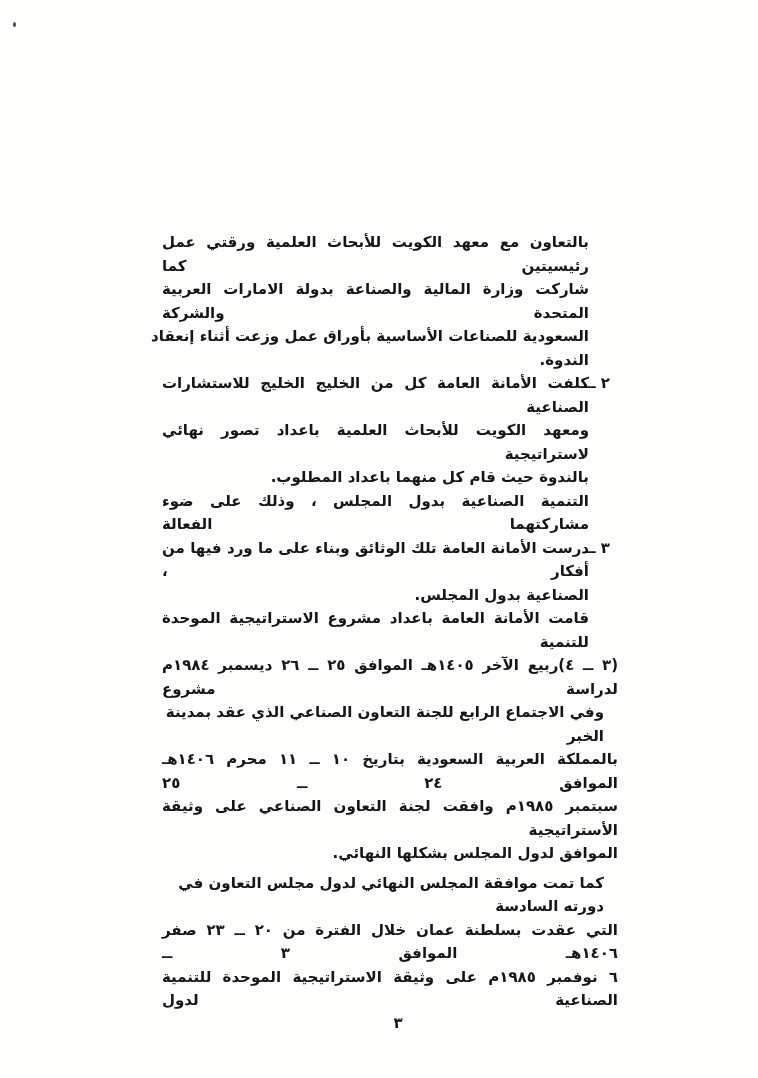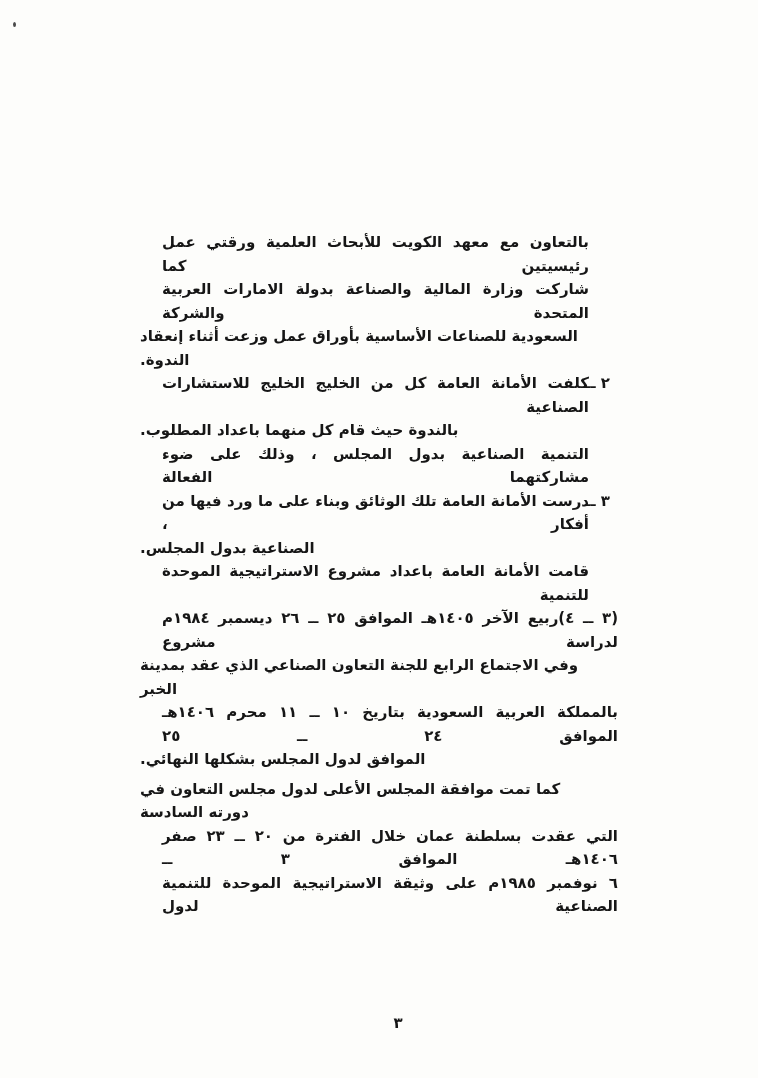--- a/index.html
+++ b/index.html
@@ -34,21 +34,21 @@
   }
   .para { position: relative; }
   .para.hang .line { padding-right: 29px; }
   .marker {
     position: absolute;
     right: 8px;
     top: 0;
     line-height: 23.5px;
     white-space: nowrap;
   }
-  .line { text-align: left; }
+  .line { text-align: right; }
   .line.full { text-align: justify; text-align-last: justify; margin-left: 22px; }
   .line.first { padding-right: 14px; }
   .page-number {
     position: absolute;
     top: 1014px;
     left: 0;
     right: 0;
     padding-left: 38px;
     text-align: center;
     color: #161616;
@@ -64,37 +64,39 @@
   <div class="speck"></div>
   <div class="text-block" id="text-block">
       <div class="para hang">
         <div class="line full">بالتعاون مع معهد الكويت للأبحاث العلمية ورقتي عمل رئيسيتين كما</div>
         <div class="line full">شاركت وزارة المالية والصناعة بدولة الامارات العربية المتحدة والشركة</div>
         <div class="line start">السعودية للصناعات الأساسية بأوراق عمل وزعت أثناء إنعقاد الندوة.</div>
       </div>
       <div class="para hang">
         <span class="marker">٢ ــ</span>
         <div class="line full">كلفت الأمانة العامة كل من الخليج الخليج للاستشارات الصناعية</div>
+        <div class="line full">ومعهد الكويت للأبحاث العلمية باعداد تصور نهائي لاستراتيجية</div>
         <div class="line start">بالندوة حيث قام كل منهما باعداد المطلوب.</div>
         <div class="line full">التنمية الصناعية بدول المجلس ، وذلك على ضوء مشاركتهما الفعالة</div>
       </div>
       <div class="para hang">
         <span class="marker">٣ ــ</span>
         <div class="line full">درست الأمانة العامة تلك الوثائق وبناء على ما ورد فيها من أفكار ،</div>
         <div class="line start">الصناعية بدول المجلس.</div>
         <div class="line full">قامت الأمانة العامة باعداد مشروع الاستراتيجية الموحدة للتنمية</div>
       </div>
       <div class="para body">
         <div class="line full">⁦(٣ ــ ٤)⁩ربيع الآخر ١٤٠٥هـ الموافق ⁦٢٥ ــ ٢٦⁩ ديسمبر ١٩٨٤م لدراسة مشروع</div>
       </div>
       <div class="para body">
         <div class="line start first">وفي الاجتماع الرابع للجنة التعاون الصناعي الذي عقد بمدينة الخبر</div>
         <div class="line full">بالمملكة العربية السعودية بتاريخ ⁦١٠ ــ ١١⁩ محرم ١٤٠٦هـ الموافق ⁦٢٤ ــ ٢٥⁩</div>
+        <div class="line full">سبتمبر ١٩٨٥م وافقت لجنة التعاون الصناعي على وثيقة الأستراتيجية</div>
         <div class="line start">الموافق لدول المجلس بشكلها النهائي.</div>
       </div>
       <div class="para body" style="margin-top: 6px;">
-        <div class="line start first">كما تمت موافقة المجلس الأعلى لدول مجلس التعاون في دورته السادسة</div>
+        <div class="line start first">كما تمت موافقة المجلس النهائي لدول مجلس التعاون في دورته السادسة</div>
         <div class="line full">التي عقدت بسلطنة عمان خلال الفترة من ⁦٢٠ ــ ٢٣⁩ صفر ١٤٠٦هـ الموافق ٣ ــ</div>
         <div class="line full">٦ نوفمبر ١٩٨٥م على وثيقة الاستراتيجية الموحدة للتنمية الصناعية لدول</div>
       </div>
     </div>
   <div class="page-number">٣</div>
 </div>
 
 </body></html>

